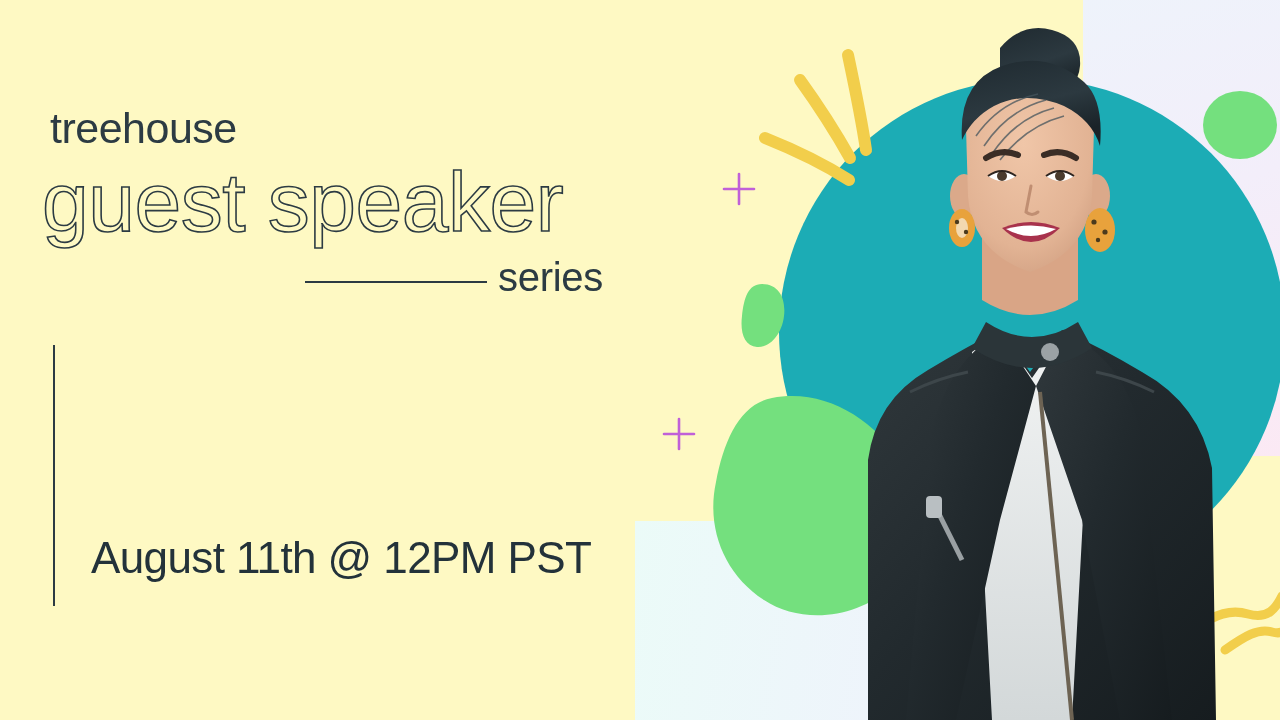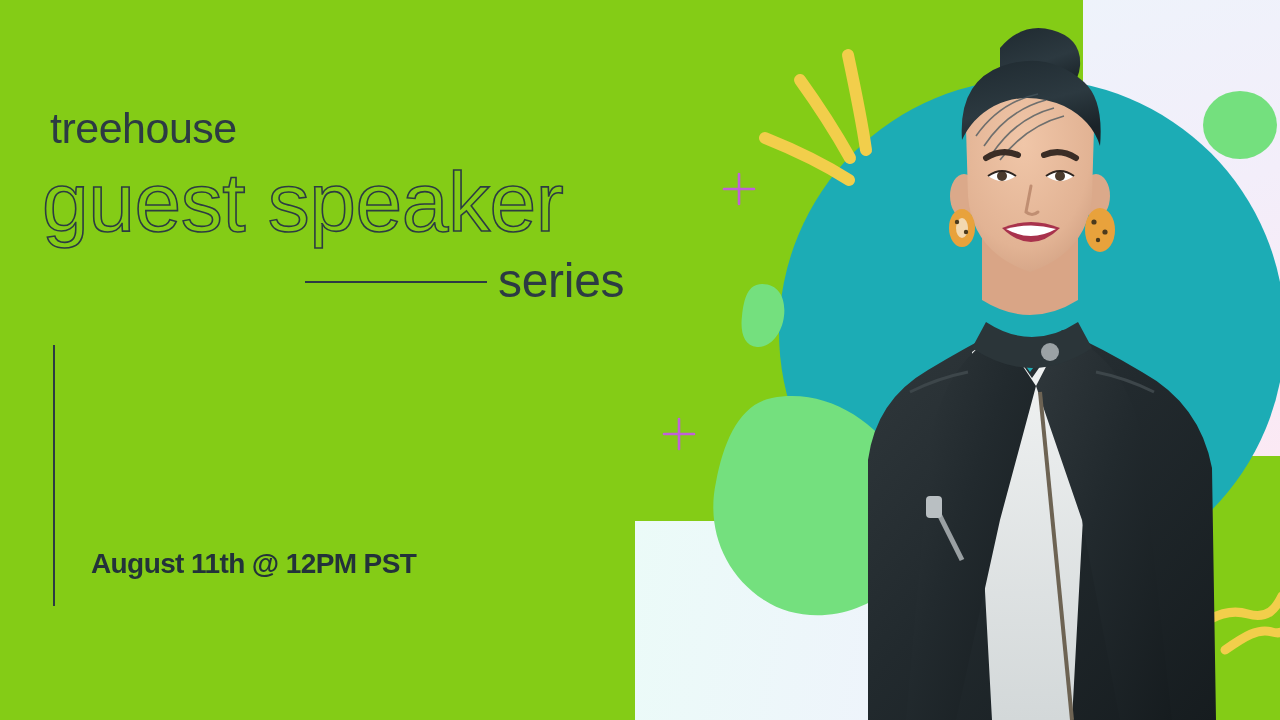--- a/index.html
+++ b/index.html
@@ -2,21 +2,21 @@
 <html><head>
 <meta charset="utf-8">
 <style>
   * { margin:0; padding:0; box-sizing:border-box; }
   html,body { width:1280px; height:720px; overflow:hidden; }
   body {
     font-family:"Liberation Sans", sans-serif;
     background:#ffffff;
     position:relative;
   }
-  #stage { position:absolute; inset:0; width:1280px; height:720px; background:#84cc16; overflow:hidden; }
+  #stage { position:absolute; inset:0; width:1280px; height:720px; background:#fef9c3; overflow:hidden; }
 
   
   .panel-tr {
     position:absolute; left:1083px; top:0; width:197px; height:456px;
     background:linear-gradient(160deg,#eef3fb 0%,#f3eefa 45%,#fbe9f4 100%);
   }
   .panel-bl {
     position:absolute; left:635px; top:521px; width:530px; height:199px;
     background:linear-gradient(100deg,#ebfbf8 0%,#eef4fb 48%,#fbe7f4 100%);
   }
@@ -45,43 +45,43 @@
     -webkit-text-stroke:1.6px #2c3b43;
     white-space:nowrap;
   }
 
   .series-rule {
     position:absolute; left:305px; top:281px; width:182px; height:2px;
     background:#2c3b43;
   }
   .series-word {
     position:absolute; left:498px; top:257px;
-    font-size:48px; font-weight:400; letter-spacing:-0.3px;
+    font-size:40px; font-weight:400; letter-spacing:-0.3px;
     color:#2c3b43; line-height:1;text-align:center;
   }
 
   .vrule {
     position:absolute; left:53px; top:345px; width:2px; height:261px;
     background:#2c3b43;
   }
 
   .talk-title {
     position:absolute; left:91px; top:369px;
     font-size:30px; font-weight:600; line-height:1.28;
     color:#2c3b43; letter-spacing:-0.2px; white-space:pre-line;
   }
   .speaker {
     position:absolute; left:91px; top:461px;
     font-size:23px; font-weight:400; line-height:1.35;
     color:#3b4a52; letter-spacing:-0.1px; white-space:pre-line;
   }
   .datetime {
     position:absolute; left:91px; top:536px;
-    font-size:28px; font-weight:700; line-height:1;
-    color:#23323a; letter-spacing:-0.6px; white-space:nowrap;margin-top:14px;
+    font-size:44px; font-weight:400; line-height:1;
+    color:#23323a; letter-spacing:-0.6px; white-space:nowrap;
   }
 </style>
 </head>
 <body>
 
 <div id="stage">
 
   <div class="panel-tr"></div>
   <div class="panel-bl"></div>
 

